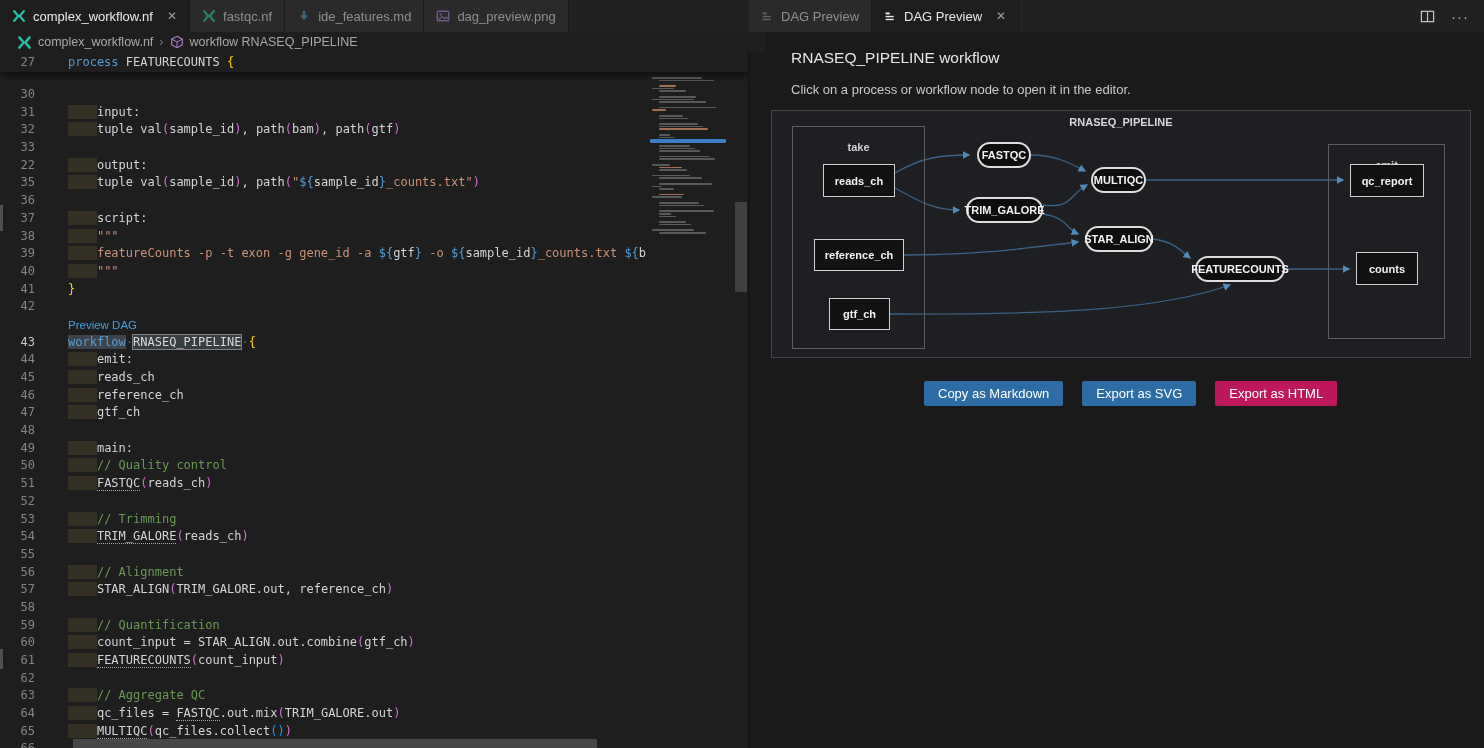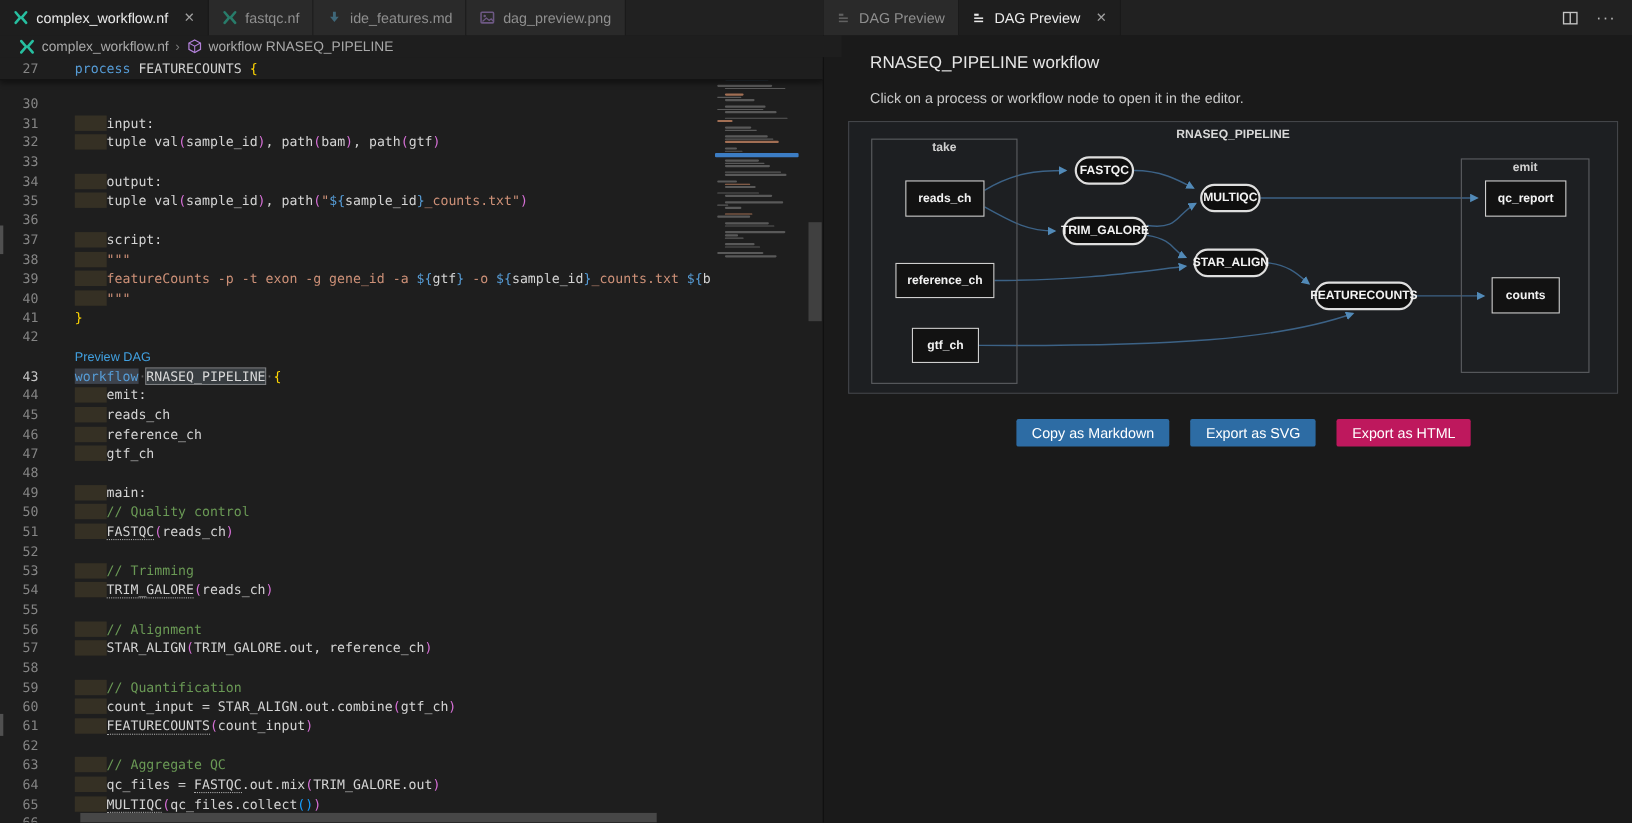--- a/index.html
+++ b/index.html
@@ -53,21 +53,21 @@
   .side-panel{position:absolute;left:748px;top:0;width:736px;height:748px;background:#1a1a1a;border-left:1px solid #101010;}
   .panel-content{position:absolute;top:32px;left:0;right:0;bottom:0;background:#1a1a1a;}
   .panel-title{margin:17px 0 0 42px;font-size:15.5px;font-weight:400;color:#e6e6e6;}
   .panel-sub{margin:15px 0 0 42px;font-size:13px;color:#c9c9c9;}
   .dag{position:absolute;left:22px;top:78px;width:700px;height:248px;background:#1d1f22;border:1px solid #434549;box-sizing:border-box;}
   .dag svg{position:absolute;left:0;top:0;width:700px;height:248px;}
   .dag-label{position:absolute;top:5px;left:0;right:0;text-align:center;font-size:11px;font-weight:700;color:#d8d8d8;}
   .group{position:absolute;border:1px solid #5c5e62;box-sizing:border-box;}
   .take{left:20px;top:15px;width:133px;height:223px;}
   .emit{left:556px;top:33px;width:117px;height:195px;}
-  .group-label{display:block;text-align:center;margin-top:1px;font-size:11px;font-weight:700;color:#d0d0d0;}
+  .group-label{display:block;text-align:center;margin-top:14px;font-size:11px;font-weight:700;color:#d0d0d0;}
   .node{position:absolute;display:flex;align-items:center;justify-content:center;font-size:11px;font-weight:700;
         color:#f2f2f2;background:#121212;box-sizing:border-box;cursor:pointer;z-index:2;}
   .node.channel,.node.output{border:1.5px solid #cfcfcf;}
   .node.process{border:2px solid #dedede;border-radius:14px;background:#0e0e0e;}
   .btn-row{position:absolute;left:175px;top:349px;display:flex;gap:19px;}
   .btn{background:#2d6ca4;color:#fff;font-size:13px;font-weight:400;padding:5px 14px;border:none;border-radius:2px;
        font-family:"Liberation Sans",sans-serif;cursor:pointer;}
   .icn{display:inline-flex;align-items:center;}
 </style>
 </head>
@@ -156,21 +156,21 @@
           </div>
           <div class="row">
             <span class="gutter">32</span>
             <span class="code-text"><span class="tk-ind">    </span><span class="tk-fg">tuple val</span><span class="tk-bp">(</span><span class="tk-fg">sample_id</span><span class="tk-bp">)</span><span class="tk-fg">, path</span><span class="tk-bp">(</span><span class="tk-fg">bam</span><span class="tk-bp">)</span><span class="tk-fg">, path</span><span class="tk-bp">(</span><span class="tk-fg">gtf</span><span class="tk-bp">)</span></span>
           </div>
           <div class="row">
             <span class="gutter">33</span>
             <span class="code-text"></span>
           </div>
           <div class="row">
-            <span class="gutter">34</span>
+            <span class="gutter">22</span>
             <span class="code-text"><span class="tk-ind">    </span><span class="tk-fg">output:</span></span>
           </div>
           <div class="row">
             <span class="gutter">35</span>
             <span class="code-text"><span class="tk-ind">    </span><span class="tk-fg">tuple val</span><span class="tk-bp">(</span><span class="tk-fg">sample_id</span><span class="tk-bp">)</span><span class="tk-fg">, path</span><span class="tk-bp">(</span><span class="tk-str">"</span><span class="tk-kw">${</span><span class="tk-fg">sample_id</span><span class="tk-kw">}</span><span class="tk-str">_counts.txt"</span><span class="tk-bp">)</span></span>
           </div>
           <div class="row">
             <span class="gutter">36</span>
             <span class="code-text"></span>
           </div>

